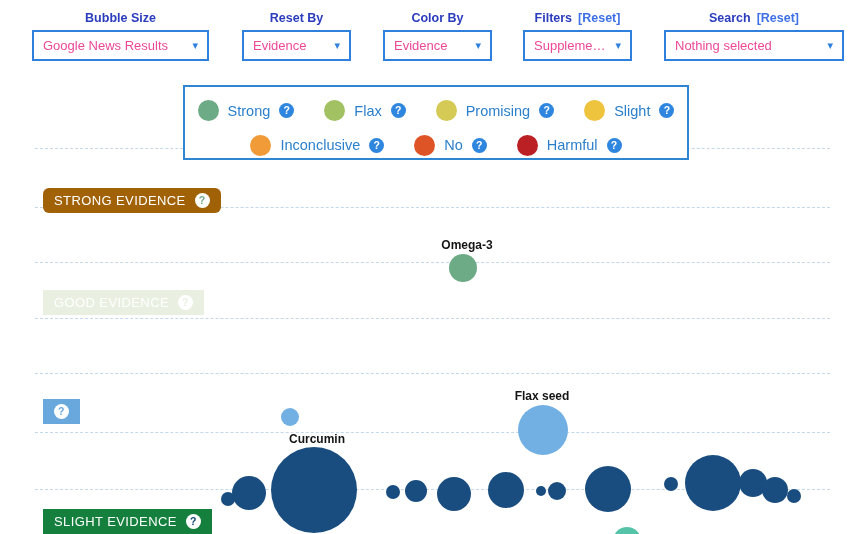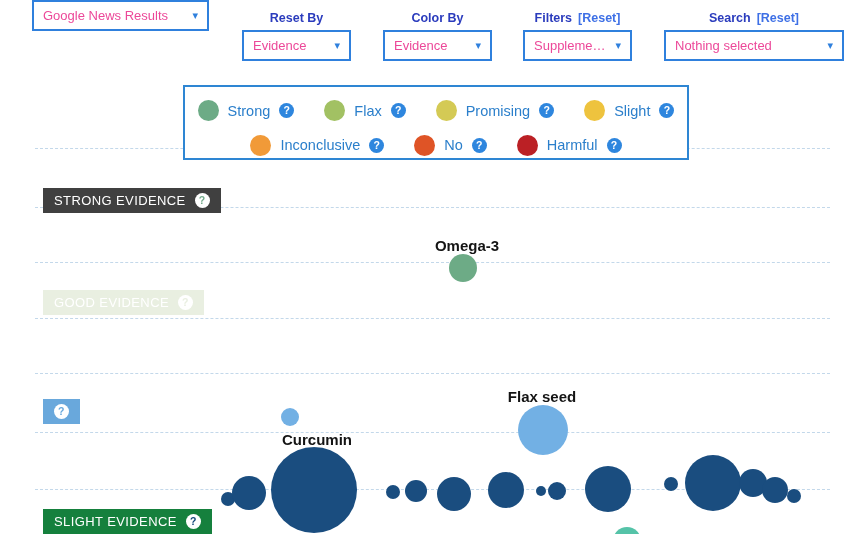--- a/index.html
+++ b/index.html
@@ -67,21 +67,21 @@
     font-size: 10.5px; font-weight: bold; line-height: 15px; text-align: center;
     cursor: pointer;
   }
 
   
   .chart-area { position: absolute; inset: 0; z-index: 1; }
   .gridline { position: absolute; height: 0; border-top: 1px dashed #c3d8ea; z-index: 1; }
   .bubble { position: absolute; border-radius: 50%; z-index: 2; cursor: pointer; }
   .bubble-label {
     position: absolute; z-index: 5; transform: translate(-50%, -50%);
-    font-weight: bold; color: #141414; font-size: 15px; white-space: nowrap;
+    font-weight: bold; color: #141414; font-size: 12px; white-space: nowrap;
     text-shadow: 0 0 3px #fff, 0 0 3px #fff;
   }
 </style>
 </head>
 <body>
 
 <div class="app">
 
   <div class="chart-area">
       <div class="gridline" style="top: 148px; left: 35px; width: 795px; border-top-color: rgb(195, 216, 234);"></div>
@@ -111,20 +111,23 @@
       <div class="bubble" style="left: 685px; top: 455px; width: 56px; height: 56px; background-color: rgb(26, 77, 127);"></div>
       <div class="bubble" style="left: 739px; top: 469px; width: 28px; height: 28px; background-color: rgb(26, 77, 127);"></div>
       <div class="bubble" style="left: 762px; top: 477px; width: 26px; height: 26px; background-color: rgb(26, 77, 127);"></div>
       <div class="bubble" style="left: 787px; top: 489px; width: 14px; height: 14px; background-color: rgb(26, 77, 127);"></div>
       <div class="bubble" style="left: 613px; top: 527px; width: 28px; height: 28px; background-color: rgb(85, 195, 168);"></div>
     </div>
 
   <div class="controls">
 
     <div class="control-group cg-1">
+      <div class="control-label-row">
+        <span>Bubble Size</span>
+      </div>
       <div class="dropdown">
         <span class="dropdown-value">Google News Results</span>
         <span class="caret">▾</span>
       </div>
     </div>
 
     <div class="control-group cg-2">
       <div class="control-label-row">
         <span>Reset By</span>
       </div>
@@ -203,21 +206,21 @@
         <span class="help-icon">?</span>
       </div>
       <div class="legend-item">
         <span class="legend-dot" style="background-color: rgb(187, 32, 37);"></span>
         <span class="legend-label">Harmful</span>
         <span class="help-icon">?</span>
       </div>
     </div>
   </div>
 
-  <div class="evidence-band band-strong" style="background-color: #404040;">
+  <div class="evidence-band band-strong" style="background-color: #a16207; border-radius: 6px;">
     <span>STRONG EVIDENCE</span>
     <span class="band-help" style="color: rgb(116, 171, 140);">?</span>
   </div>
   <div class="evidence-band band-good" style="background-color: rgb(233, 239, 225);">
     <span>GOOD EVIDENCE</span>
     <span class="band-help" style="color: rgb(233, 239, 225);">?</span>
   </div>
   <div class="evidence-band band-promising" style="background-color: rgb(105, 168, 220);">
     <span class="band-help" style="color: rgb(105, 168, 220);">?</span>
   </div>

